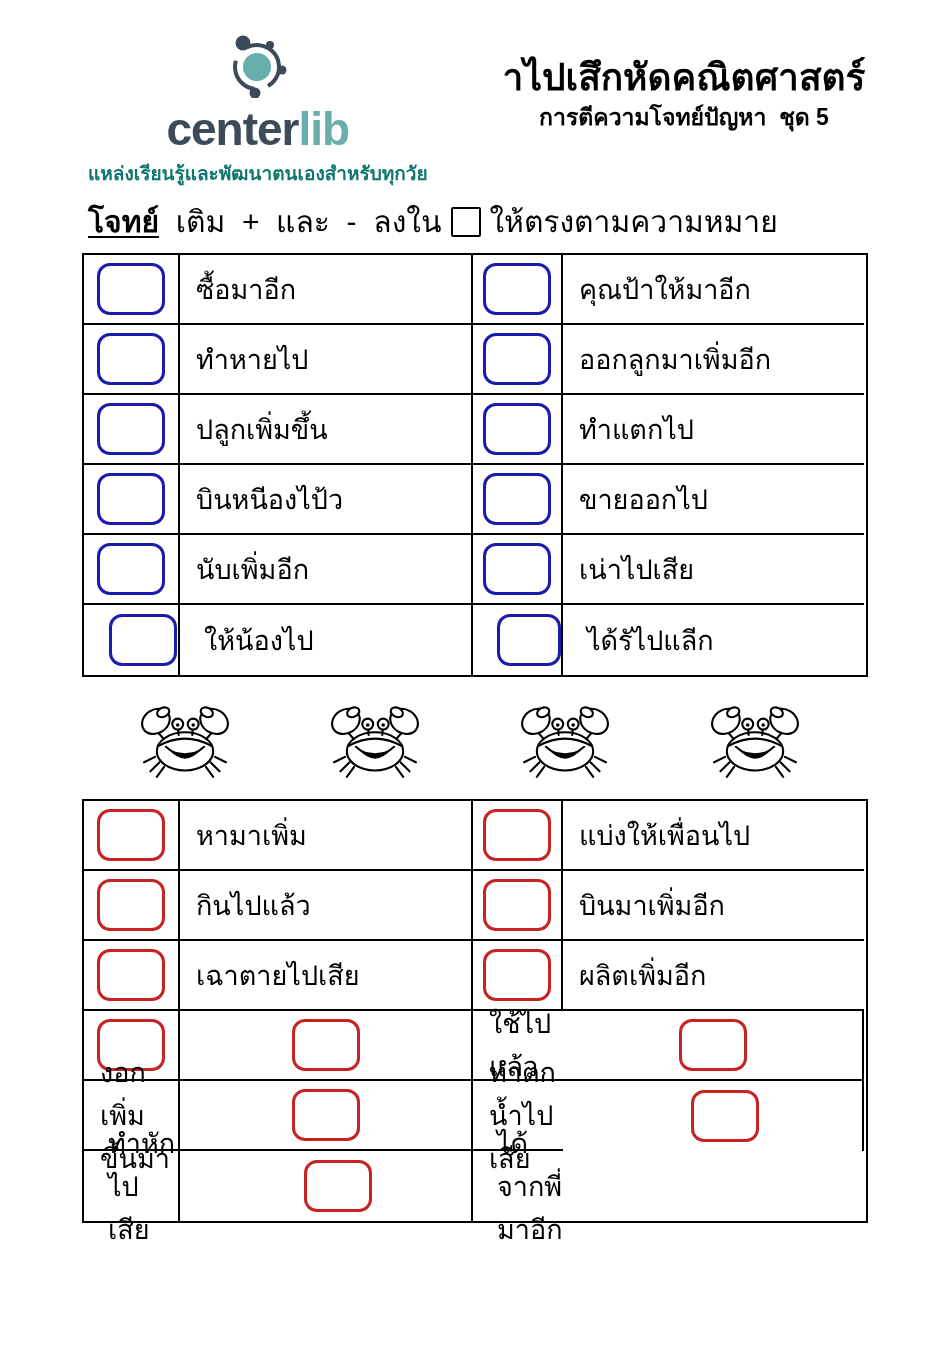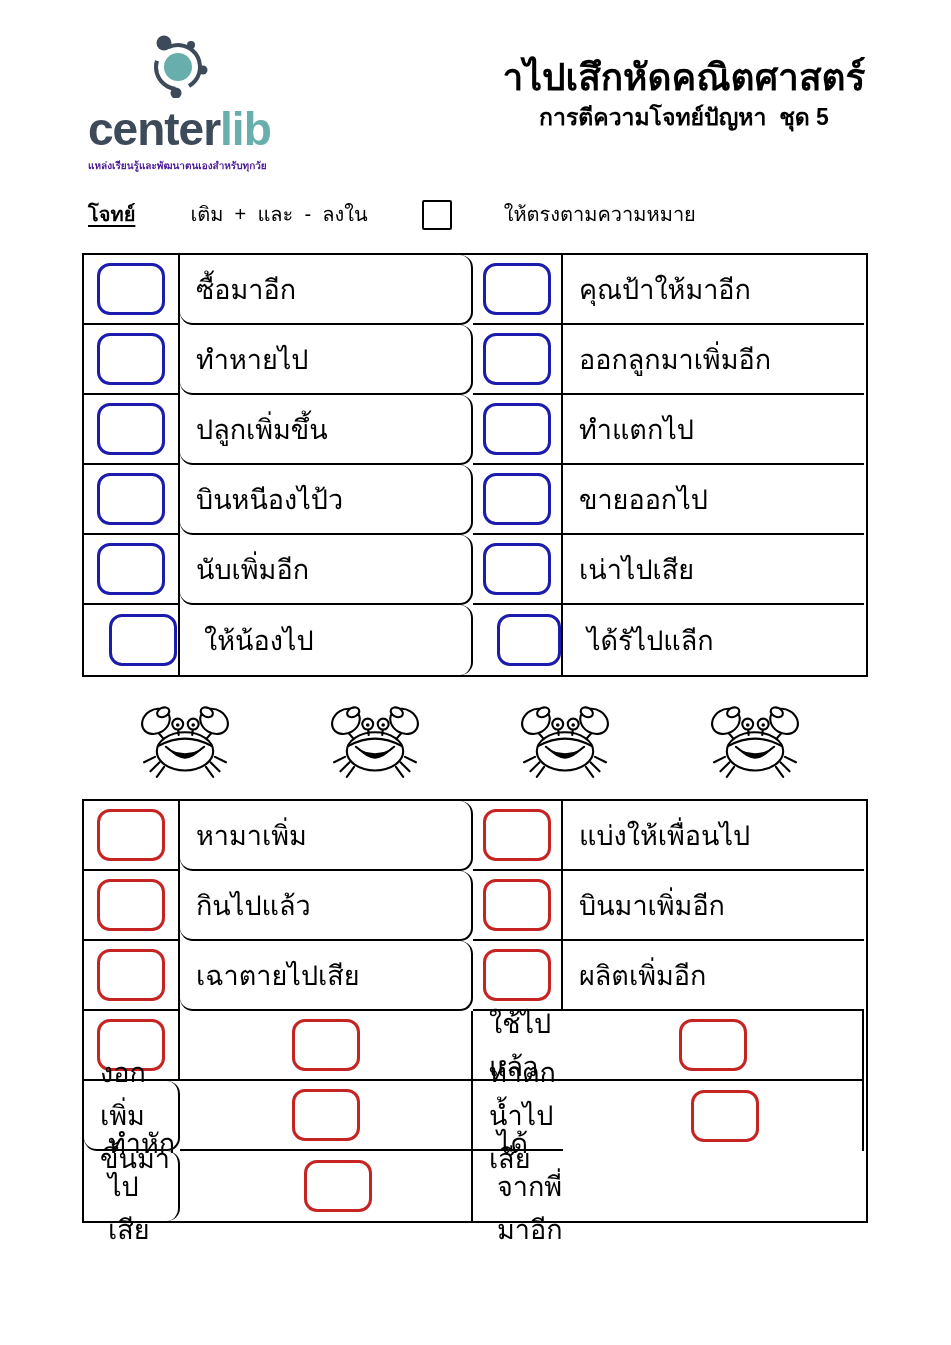--- a/index.html
+++ b/index.html
@@ -11,28 +11,28 @@
     color: #000;
     overflow: hidden;
   }
 
   
   .logo-wrap { position: absolute; left: 88px; top: 32px; }
   .logo-row { display: flex; align-items: center; gap: 8px; flex-direction: column; }
   .brand { font-size: 46px; font-weight: 700; letter-spacing: -1px; line-height: 1; }
   .brand .p1 { color: var(--brand-dark, #3d4a5a); }
   .brand .p2 { color: var(--brand-teal, #68aeac); }
-  .tagline { margin-top: 6px; font-size: 10px; font-weight: 700; color: #4c1d95; }
+  .tagline { margin-top: 6px; font-size: 19px; font-weight: 700; color: #0f766e; }
 
   .title-wrap { position: absolute; right: 52px; top: 58px; width: 430px; text-align: center; }
   .main-title { font-size: 37px; font-weight: 700; line-height: 1.1; }
   .sub-title { font-size: 23px; font-weight: 700; white-space: pre; }
 
   
-  .instruction { position: absolute; left: 88px; top: 198px; font-size: 20px; display: flex; align-items: flex-end; gap: 44px; }
+  .instruction { position: absolute; left: 88px; top: 198px; font-size: 30px; display: flex; align-items: center; }
   .instruction span { white-space: pre; }
   .ins-label { font-weight: 700; text-decoration: underline; text-decoration-thickness: 2px; text-underline-offset: 4px; }
   .sample-box {
     display: inline-block; width: 30px; height: 30px;
     border: 2px solid #000; border-radius: 2px; margin: 0 8px 0 10px;
     vertical-align: middle;
   }
 
   
   .wtable {
@@ -41,21 +41,21 @@
     border: 2px solid #000; background: #fff;
   }
   .t1 { top: 253px; }
   .t2 { top: 799px; }
   .cell {
     height: 70px; border-bottom: 2px solid #000;
     display: flex; align-items: center;
   }
   .cell.cbx { justify-content: center; border-right: 2px solid #000; }
   .cell.txt { padding-left: 16px; font-size: 27px; }
-  .cell.txt.mid { border-right: 2px solid #000; border-radius: 13px; }
+  .cell.txt.mid { border-right: 2px solid #000; }
   .wtable .cell:nth-last-child(-n+4) { border-bottom: none; padding-left: 24px; }
 
   .answer-box {
     width: 68px; height: 52px; background: #fff;
     border: 3px solid #000; border-radius: 13px;
     cursor: pointer;
   }
   .t1 .answer-box { border-color: var(--blue-box, #1b1bad); }
   .t2 .answer-box { border-color: var(--red-box, #c62423); }
 

